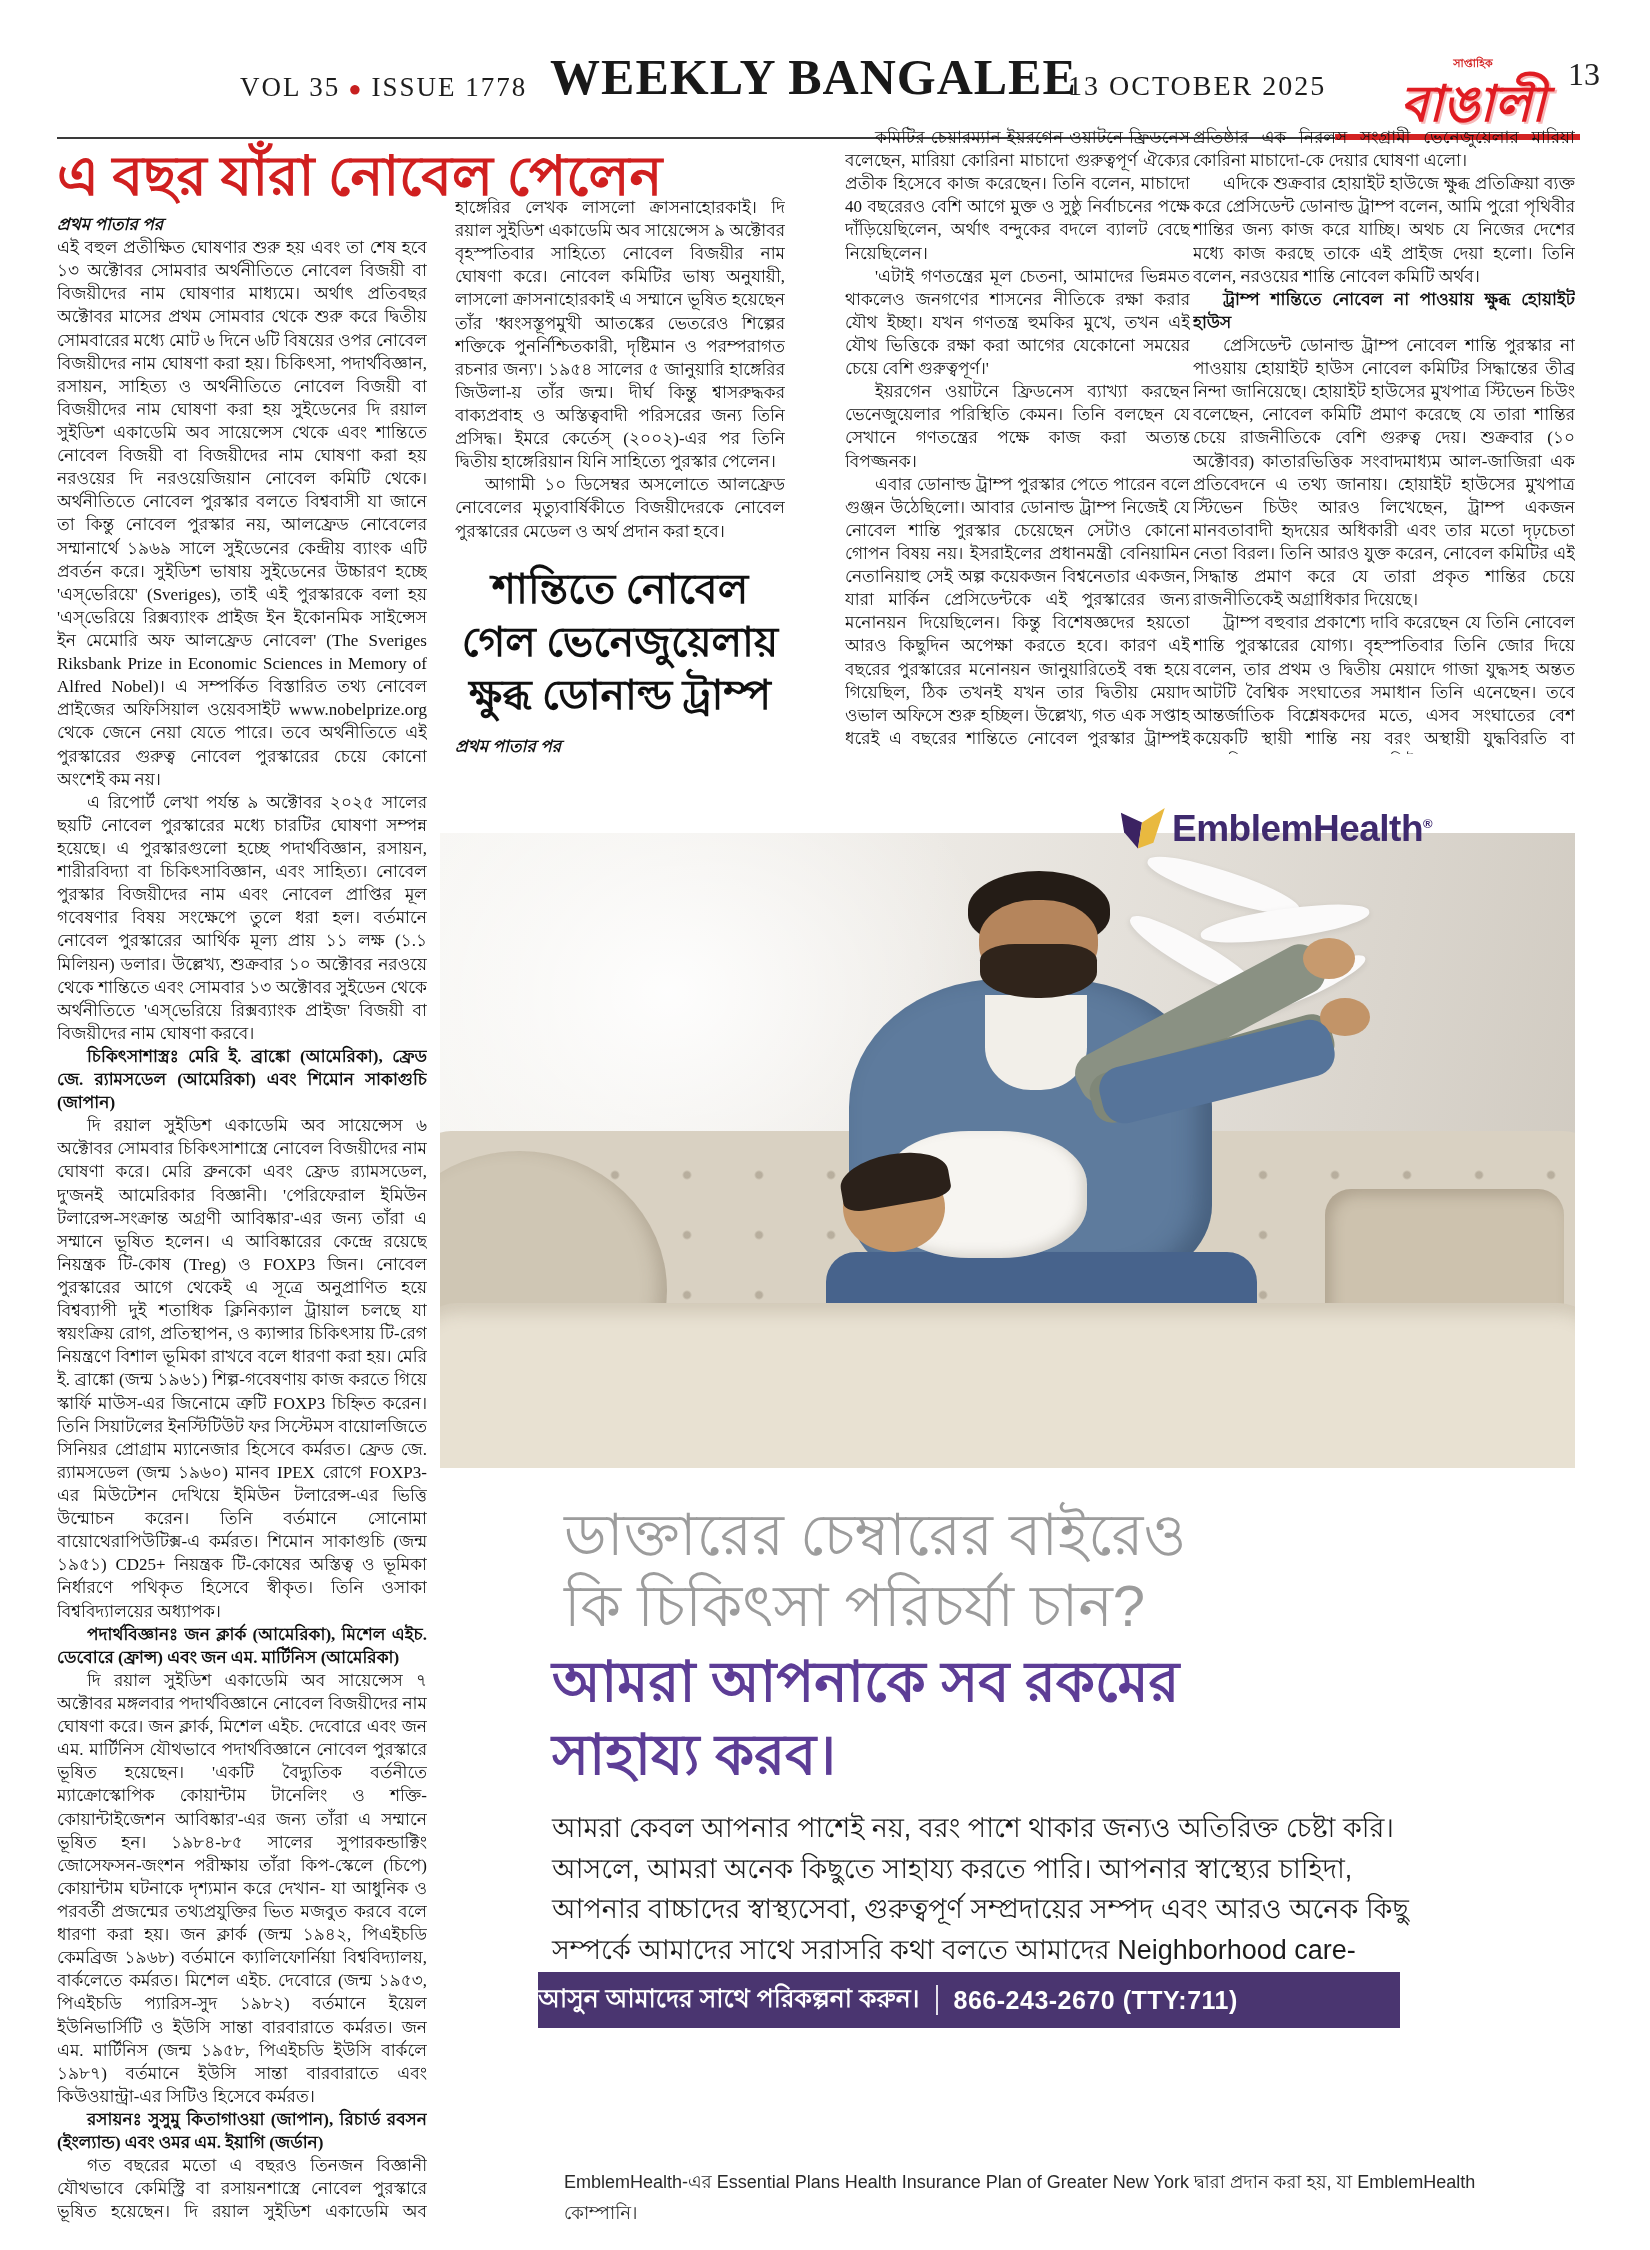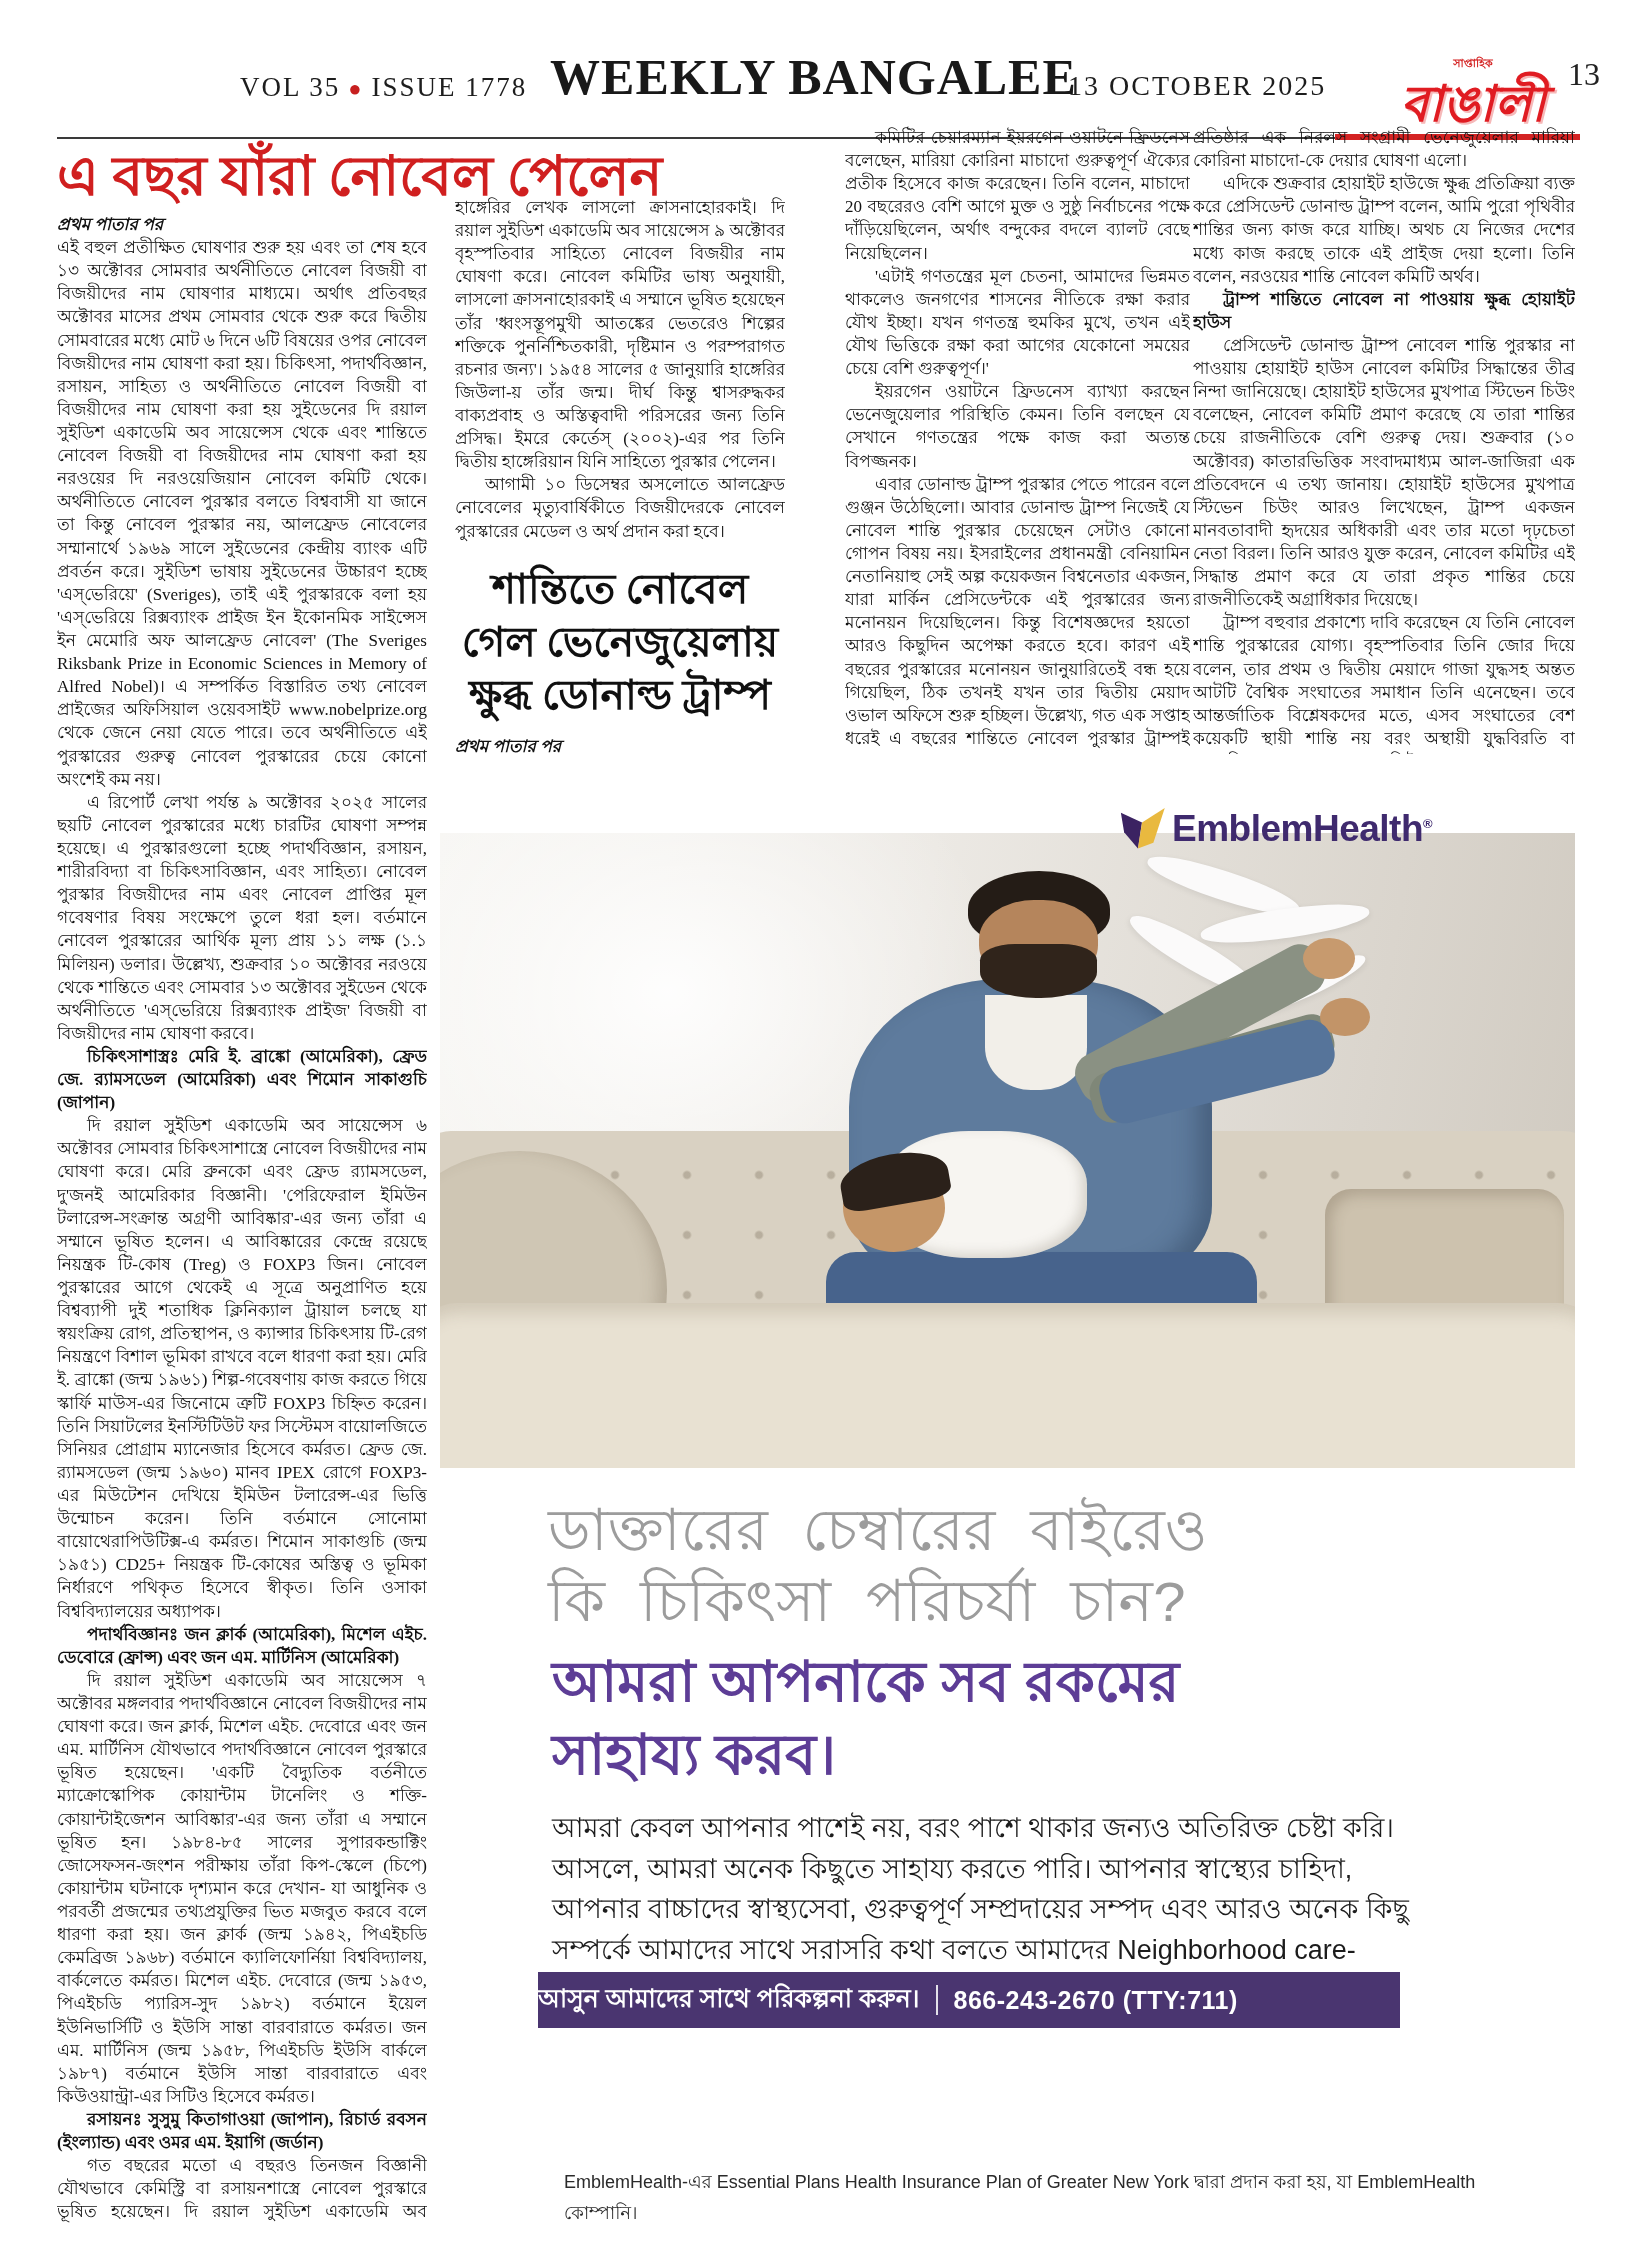--- a/index.html
+++ b/index.html
@@ -79,22 +79,22 @@
   .child-leg2{position:absolute;left:57%;top:33%;width:22%;height:8%;background:#7f8778;
               border-radius:20px;transform:rotate(-16deg);}
   .child-foot1{position:absolute;left:76%;top:16.5%;width:4.6%;height:6.5%;background:#c79a6e;border-radius:50%;}
   .child-foot2{position:absolute;left:77.5%;top:26%;width:4.4%;height:6%;background:#c29468;border-radius:50%;}
   .child-shirt{position:absolute;left:39%;top:47%;width:18%;height:20%;background:#f7f5f1;
                border-radius:42%;box-shadow:inset -6px -4px 12px rgba(120,110,95,.25);}
   .child-head{position:absolute;left:35.5%;top:52%;width:9%;height:14%;background:#c59668;border-radius:50%;}
   .child-hair{position:absolute;left:35.2%;top:50.5%;width:9.6%;height:8%;background:#2b211a;
               border-radius:50% 50% 20% 20%;transform:rotate(-10deg);}
 
-  .ad-h-gray{position:absolute;left:108px;top:700px;width:690px;font-size:58px;line-height:1.22;
-             color:#9c9c9c;font-weight:normal;font-family:Liberation Mono, monospace;}
+  .ad-h-gray{position:absolute;left:124px;top:700px;width:690px;font-size:58px;line-height:1.22;
+             color:#9c9c9c;font-weight:normal;}
   .ad-h-purple{position:absolute;left:112px;top:846px;width:690px;font-size:56px;line-height:1.3;
                color:#5d3d96;font-weight:bold;}
   .ad-body{position:absolute;left:112px;top:1008px;width:860px;font-size:27px;line-height:1.5;color:#1c1c1c;}
   .ad-bar{position:absolute;left:98px;top:1172px;width:862px;height:56px;background:#4a3570;
           display:flex;align-items:center;color:#ffffff;box-sizing:border-box;gap:16px;}
   .ad-bar .cta{font-size:25px;font-weight:bold;}
   .ad-bar .sep{width:2px;height:30px;background:rgba(255,255,255,.85);}
   .ad-bar .phone{font-size:25px;font-weight:bold;letter-spacing:.5px;}
   .ad-foot{position:absolute;left:108px;top:1368px;width:940px;font-size:18px;color:#2a2a2a;margin-left:16px;}
 </style>
@@ -134,21 +134,21 @@
     <div>
         <p class="para ni">হাঙ্গেরির লেখক লাসলো ক্রাসনাহোরকাই। দি রয়াল সুইডিশ একাডেমি অব সায়েন্সেস ৯ অক্টোবর বৃহস্পতিবার সাহিত্যে নোবেল বিজয়ীর নাম ঘোষণা করে। নোবেল কমিটির ভাষ্য অনুযায়ী, লাসলো ক্রাসনাহোরকাই এ সম্মানে ভূষিত হয়েছেন তাঁর 'ধ্বংসস্তূপমুখী আতঙ্কের ভেতরেও শিল্পের শক্তিকে পুনর্নিশ্চিতকারী, দৃষ্টিমান ও পরম্পরাগত রচনার জন্য'। ১৯৫৪ সালের ৫ জানুয়ারি হাঙ্গেরির জিউলা-য় তাঁর জন্ম। দীর্ঘ কিন্তু শ্বাসরুদ্ধকর বাক্যপ্রবাহ ও অস্তিত্ববাদী পরিসরের জন্য তিনি প্রসিদ্ধ। ইমরে কের্তেস্ (২০০২)-এর পর তিনি দ্বিতীয় হাঙ্গেরিয়ান যিনি সাহিত্যে পুরস্কার পেলেন।</p>
         <p class="para">আগামী ১০ ডিসেম্বর অসলোতে আলফ্রেড নোবেলের মৃত্যুবার্ষিকীতে বিজয়ীদেরকে নোবেল পুরস্কারের মেডেল ও অর্থ প্রদান করা হবে।</p>
       </div>
     <div class="peace-head">শান্তিতে নোবেল গেল ভেনেজুয়েলায় ক্ষুব্ধ ডোনাল্ড ট্রাম্প</div>
     <p class="para i ni">প্রথম পাতার পর</p>
 
   </div>
 
   <div id="col3" class="col">
-      <p class="para">কমিটির চেয়ারম্যান ইয়রগেন ওয়াটনে ফ্রিডনেস বলেছেন, মারিয়া কোরিনা মাচাদো গুরুত্বপূর্ণ ঐক্যের প্রতীক হিসেবে কাজ করেছেন। তিনি বলেন, মাচাদো 20 বছরেরও বেশি আগে মুক্ত ও সুষ্ঠু নির্বাচনের পক্ষে দাঁড়িয়েছিলেন, অর্থাৎ বন্দুকের বদলে ব্যালট বেছে নিয়েছিলেন।</p>
+      <p class="para">কমিটির চেয়ারম্যান ইয়রগেন ওয়াটনে ফ্রিডনেস বলেছেন, মারিয়া কোরিনা মাচাদো গুরুত্বপূর্ণ ঐক্যের প্রতীক হিসেবে কাজ করেছেন। তিনি বলেন, মাচাদো 40 বছরেরও বেশি আগে মুক্ত ও সুষ্ঠু নির্বাচনের পক্ষে দাঁড়িয়েছিলেন, অর্থাৎ বন্দুকের বদলে ব্যালট বেছে নিয়েছিলেন।</p>
       <p class="para">'এটাই গণতন্ত্রের মূল চেতনা, আমাদের ভিন্নমত থাকলেও জনগণের শাসনের নীতিকে রক্ষা করার যৌথ ইচ্ছা। যখন গণতন্ত্র হুমকির মুখে, তখন এই যৌথ ভিত্তিকে রক্ষা করা আগের যেকোনো সময়ের চেয়ে বেশি গুরুত্বপূর্ণ।'</p>
       <p class="para">ইয়রগেন ওয়াটনে ফ্রিডনেস ব্যাখ্যা করছেন ভেনেজুয়েলার পরিস্থিতি কেমন। তিনি বলছেন যে সেখানে গণতন্ত্রের পক্ষে কাজ করা অত্যন্ত বিপজ্জনক।</p>
       <p class="para">এবার ডোনাল্ড ট্রাম্প পুরস্কার পেতে পারেন বলে গুঞ্জন উঠেছিলো। আবার ডোনাল্ড ট্রাম্প নিজেই যে নোবেল শান্তি পুরস্কার চেয়েছেন সেটাও কোনো গোপন বিষয় নয়। ইসরাইলের প্রধানমন্ত্রী বেনিয়ামিন নেতানিয়াহু সেই অল্প কয়েকজন বিশ্বনেতার একজন, যারা মার্কিন প্রেসিডেন্টকে এই পুরস্কারের জন্য মনোনয়ন দিয়েছিলেন। কিন্তু বিশেষজ্ঞদের হয়তো আরও কিছুদিন অপেক্ষা করতে হবে। কারণ এই বছরের পুরস্কারের মনোনয়ন জানুয়ারিতেই বন্ধ হয়ে গিয়েছিল, ঠিক তখনই যখন তার দ্বিতীয় মেয়াদ ওভাল অফিসে শুরু হচ্ছিল। উল্লেখ্য, গত এক সপ্তাহ ধরেই এ বছরের শান্তিতে নোবেল পুরস্কার ট্রাম্পই পেতে যাচ্ছেন এমন আলোচনায় ভেসে যায় সোশাল মিডিয়া। শেষ মুহূর্তে গাজা ও ইসরাইলের মধ্যে শান্তি চুক্তি স্বাক্ষরে ব্যাপক ভূমিকা রাখার বিষয়টি প্রায় নিশ্চিত ছিল। কিন্তু শুক্রবার সকালে সব আশা-প্রত্যাশার অবসান হলো যখন এবারের শান্তি পুরস্কার গণতন্ত্র</p>
     </div>
   <div id="col4" class="col">
       <p class="para ni">প্রতিষ্ঠার এক নিরলস সংগ্রামী ভেনেজুয়েলার মারিয়া কোরিনা মাচাদো-কে দেয়ার ঘোষণা এলো।</p>
       <p class="para">এদিকে শুক্রবার হোয়াইট হাউজে ক্ষুব্ধ প্রতিক্রিয়া ব্যক্ত করে প্রেসিডেন্ট ডোনাল্ড ট্রাম্প বলেন, আমি পুরো পৃথিবীর শান্তির জন্য কাজ করে যাচ্ছি। অথচ যে নিজের দেশের মধ্যে কাজ করছে তাকে এই প্রাইজ দেয়া হলো। তিনি বলেন, নরওয়ের শান্তি নোবেল কমিটি অর্থব।</p>
       <p class="para b">ট্রাম্প শান্তিতে নোবেল না পাওয়ায় ক্ষুব্ধ হোয়াইট হাউস</p>
       <p class="para">প্রেসিডেন্ট ডোনাল্ড ট্রাম্প নোবেল শান্তি পুরস্কার না পাওয়ায় হোয়াইট হাউস নোবেল কমিটির সিদ্ধান্তের তীব্র নিন্দা জানিয়েছে। হোয়াইট হাউসের মুখপাত্র স্টিভেন চিউং বলেছেন, নোবেল কমিটি প্রমাণ করেছে যে তারা শান্তির চেয়ে রাজনীতিকে বেশি গুরুত্ব দেয়। শুক্রবার (১০ অক্টোবর) কাতারভিত্তিক সংবাদমাধ্যম আল-জাজিরা এক প্রতিবেদনে এ তথ্য জানায়। হোয়াইট হাউসের মুখপাত্র স্টিভেন চিউং আরও লিখেছেন, ট্রাম্প একজন মানবতাবাদী হৃদয়ের অধিকারী এবং তার মতো দৃঢ়চেতা নেতা বিরল। তিনি আরও যুক্ত করেন, নোবেল কমিটির এই সিদ্ধান্ত প্রমাণ করে যে তারা প্রকৃত শান্তির চেয়ে রাজনীতিকেই অগ্রাধিকার দিয়েছে।</p>
       <p class="para">ট্রাম্প বহুবার প্রকাশ্যে দাবি করেছেন যে তিনি নোবেল শান্তি পুরস্কারের যোগ্য। বৃহস্পতিবার তিনি জোর দিয়ে বলেন, তার প্রথম ও দ্বিতীয় মেয়াদে গাজা যুদ্ধসহ অন্তত আটটি বৈশ্বিক সংঘাতের সমাধান তিনি এনেছেন। তবে আন্তর্জাতিক বিশ্লেষকদের মতে, এসব সংঘাতের বেশ কয়েকটি স্থায়ী শান্তি নয় বরং অস্থায়ী যুদ্ধবিরতি বা আঞ্চলিক সমঝোতার সঙ্গে সংশ্লিষ্ট।</p>

